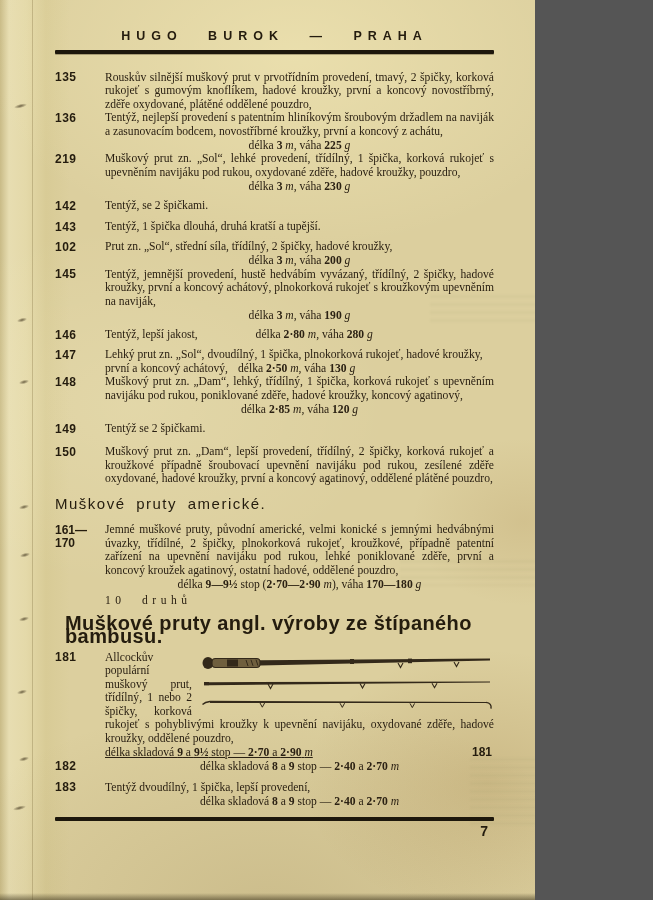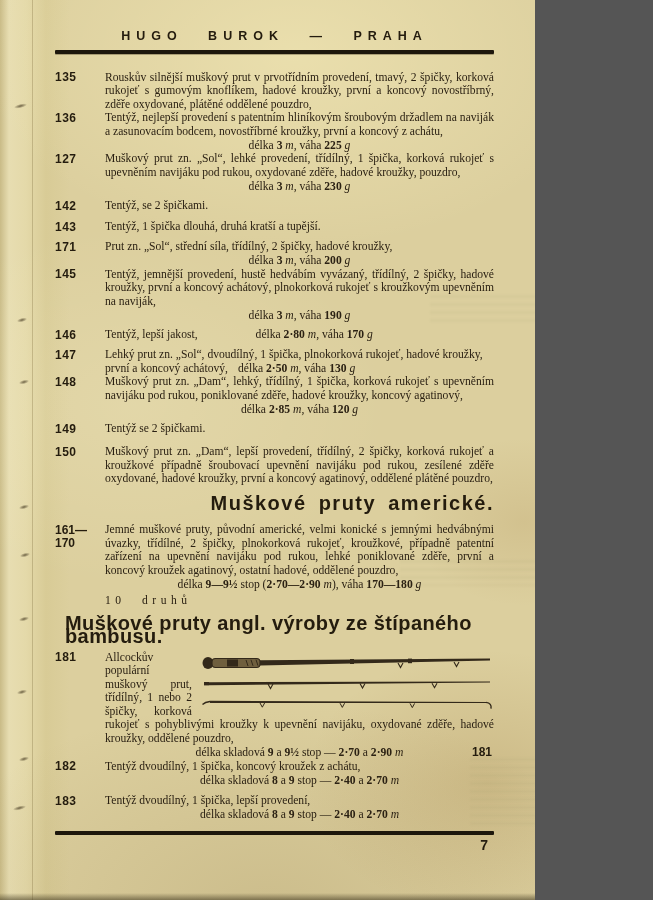--- a/index.html
+++ b/index.html
@@ -31,27 +31,27 @@
   .no.wide{letter-spacing:0;}
   .body{flex:1;min-width:0;}
   .desc{text-align:justify;}
   .size{white-space:nowrap;}
   .size b{font-weight:bold;}
   .size i{font-style:italic;font-family:"Liberation Serif", serif;}
   .size.center{text-align:center;margin-top:0.5px;}
   .size.inline{display:inline;}
   .gap-wide{padding-left:58px;}
   .gap-small{padding-left:10px;}
-  .heading-sm{text-align:right;font-family:"Liberation Sans", sans-serif;font-weight:bold;
-      font-size:20px;letter-spacing:1.5px;word-spacing:5px;color:#241c0e;}
+  .heading-sm{text-align:left;font-family:"Liberation Sans", sans-serif;font-weight:normal;
+      font-size:15px;letter-spacing:1.5px;word-spacing:5px;color:#241c0e;}
   .heading-lg{font-family:"Liberation Sans", sans-serif;font-weight:bold;
       font-size:20px;letter-spacing:0.4px;color:#241c0e;margin-left:10px;}
   .note{letter-spacing:4.5px;word-spacing:9px;margin-top:3px;}
   .rod{float:right;width:292px;height:64px;margin:0 0 2px 10px;}
-  .sizerow{clear:both;position:relative;text-align:center;margin-top:1px;}
+  .sizerow{clear:both;position:relative;text-align:left;margin-top:1px;text-decoration:underline;}
   .refno{position:absolute;right:2px;top:0;font-family:"Liberation Sans", sans-serif;
       font-weight:bold;font-size:12px;color:#241c0e;}
   .footer-rule{height:4px;background:#1d170c;margin-top:9px;border-radius:1px;}
   .pageno{text-align:right;font-family:"Liberation Sans", sans-serif;font-weight:bold;
       font-size:14px;margin:4px 6px 0 0;color:#241c0e;}
   
   .g30{margin-top:17px;justify-content:space-between;} .g5{} .g6{margin-top:6px;} .g7{margin-top:7px;}
   .g9{margin-top:9px;} .g11{margin-top:11px;} .g13{margin-top:13px;}
   
   .mark{position:absolute;width:10px;height:4px;border-radius:50%;
@@ -93,21 +93,21 @@
 
     <div class="item g5">
       <div class="no">136</div>
       <div class="body">
         <div class="desc">Tentýž, nejlepší provedení s patentním hliníkovým šroubovým držadlem na naviják a zasunovacím bodcem, novostříbrné kroužky, první a koncový z achátu,</div>
         <div class="size center">délka <b>3</b> <i>m</i>, váha <b>225</b> <i>g</i></div>
       </div>
     </div>
 
     <div class="item g5">
-      <div class="no">127</div>
+      <div class="no">219</div>
       <div class="body">
         <div class="desc">Muškový prut zn. „Sol“, lehké provedení, třídílný, 1 špička, korková rukojeť s upevněním navijáku pod rukou, oxydované zděře, hadové kroužky, pouzdro,</div>
         <div class="size center">délka <b>3</b> <i>m</i>, váha <b>230</b> <i>g</i></div>
       </div>
     </div>
 
     <div class="item g6">
       <div class="no">142</div>
       <div class="body">
           <div class="desc">Tentýž, se 2 špičkami.</div>
@@ -115,39 +115,39 @@
     </div>
 
     <div class="item g7">
       <div class="no">143</div>
       <div class="body">
           <div class="desc">Tentýž, 1 špička dlouhá, druhá kratší a tupější.</div>
         </div>
     </div>
 
     <div class="item g6">
-      <div class="no">171</div>
+      <div class="no">102</div>
       <div class="body">
         <div class="desc">Prut zn. „Sol“, střední síla, třídílný, 2 špičky, hadové kroužky,</div>
         <div class="size center">délka <b>3</b> <i>m</i>, váha <b>200</b> <i>g</i></div>
       </div>
     </div>
 
     <div class="item g5">
       <div class="no">145</div>
       <div class="body">
         <div class="desc">Tentýž, jemnější provedení, hustě hedvábím vyvázaný, třídílný, 2 špičky, hadové kroužky, první a koncový achátový, plnokorková rukojeť s kroužkovým upevněním na naviják,</div>
         <div class="size center">délka <b>3</b> <i>m</i>, váha <b>190</b> <i>g</i></div>
       </div>
     </div>
 
     <div class="item g6">
       <div class="no">146</div>
       <div class="body">
-        <span>Tentýž, lepší jakost,</span><span class="size inline gap-wide">délka <b>2·80</b> <i>m</i>, váha <b>170</b> <i>g</i></span>
+        <span>Tentýž, lepší jakost,</span><span class="size inline gap-wide">délka <b>2·80</b> <i>m</i>, váha <b>280</b> <i>g</i></span>
       </div>
     </div>
 
     <div class="item g6">
       <div class="no">147</div>
       <div class="body">
         <span>Lehký prut zn. „Sol“, dvoudílný, 1 špička, plnokorková rukojeť, hadové kroužky, první a koncový achátový,</span><span class="size inline gap-small">délka <b>2·50</b> <i>m</i>, váha <b>130</b> <i>g</i></span>
       </div>
     </div>
 
@@ -217,21 +217,20 @@
         <div class="sizerow">
           <span class="size">délka skladová <b>9</b> a <b>9½</b> stop — <b>2·70</b> a <b>2·90</b> <i>m</i></span>
           <span class="refno">181</span>
         </div>
       </div>
     </div>
 
     <div class="item g5">
       <div class="no">182</div>
       <div class="body">
-        <div class="desc">Tentýž dvoudílný, 1 špička, koncový kroužek z achátu,</div>
         <div class="size center">délka skladová <b>8</b> a <b>9</b> stop — <b>2·40</b> a <b>2·70</b> <i>m</i></div>
       </div>
     </div>
 
     <div class="item g7">
       <div class="no">183</div>
       <div class="body">
         <div class="desc">Tentýž dvoudílný, 1 špička, lepší provedení,</div>
         <div class="size center">délka skladová <b>8</b> a <b>9</b> stop — <b>2·40</b> a <b>2·70</b> <i>m</i></div>
       </div>

